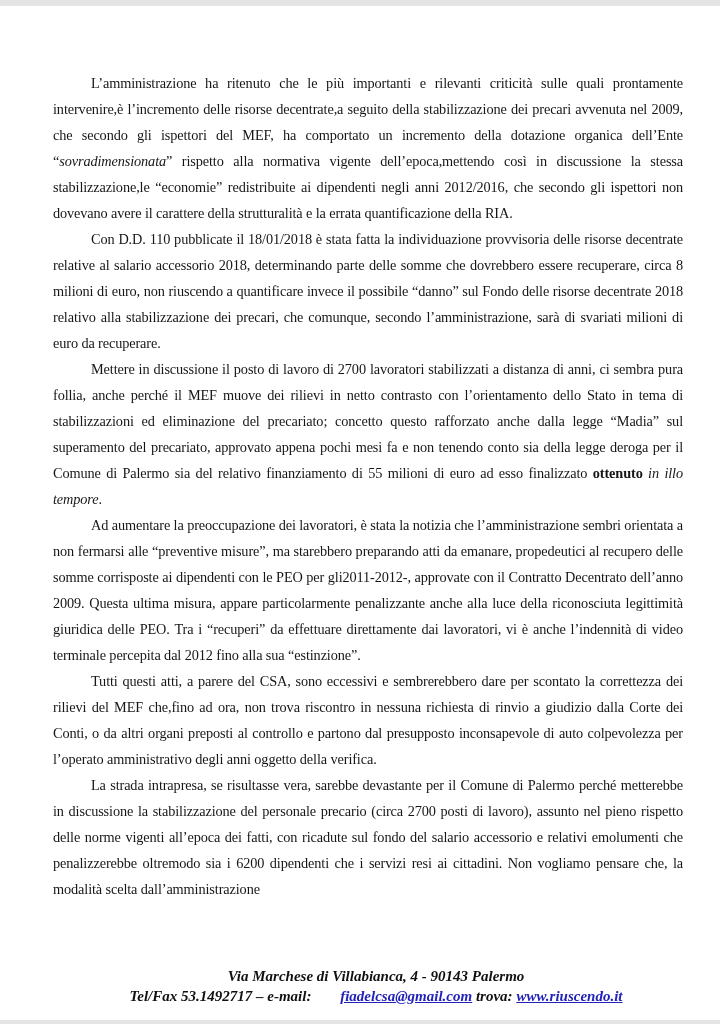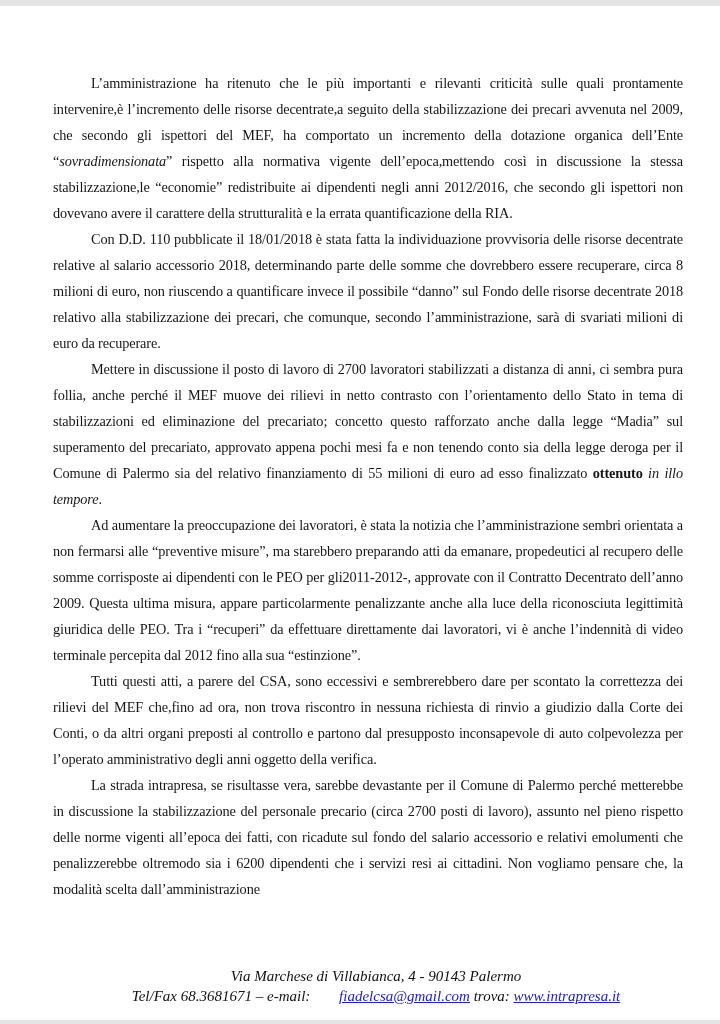--- a/index.html
+++ b/index.html
@@ -25,21 +25,21 @@
   .para { margin: 0; text-indent: 38px; }
   .para span.i { font-style: italic; }
   .para span.b { font-weight: bold; }
   .page-footer {
     position: absolute;
     left: 0; right: 0; top: 966px;
     padding-left: 32px; 
     text-align: center;
     font-family: "Liberation Serif", "DejaVu Serif", serif;
     font-style: italic;
-    font-weight: 400;
+    font-weight: 700;
     font-size: 15px;
     line-height: 20px;
     color: #101010;
   }
   .page-footer a { text-decoration: underline; cursor: pointer; }
 </style>
 </head>
 <body style="background: rgb(255, 255, 255);">
 
 <div id="edge-top" class="edge-strip" style="background: rgb(228, 228, 228);"></div>
@@ -48,16 +48,16 @@
     <p class="para"><span>L’amministrazione ha ritenuto che le più importanti e rilevanti criticità sulle quali prontamente intervenire,è l’incremento delle risorse decentrate,a seguito della stabilizzazione dei precari avvenuta nel 2009, che secondo gli ispettori del MEF, ha comportato un incremento della dotazione organica dell’Ente “</span><span class="i">sovradimensionata</span><span>” rispetto alla normativa vigente dell’epoca,mettendo così in discussione la stessa stabilizzazione,le “economie” redistribuite ai dipendenti negli anni 2012/2016, che secondo gli ispettori non dovevano avere il carattere della strutturalità e la errata quantificazione della RIA.</span></p>
     <p class="para"><span>Con D.D. 110 pubblicate il 18/01/2018 è stata fatta la individuazione provvisoria delle risorse decentrate relative al salario accessorio 2018, determinando parte delle somme che dovrebbero essere recuperare, circa 8 milioni di euro, non riuscendo a quantificare invece il possibile “danno” sul Fondo delle risorse decentrate 2018 relativo alla stabilizzazione dei precari, che comunque, secondo l’amministrazione, sarà di svariati milioni di euro da recuperare.</span></p>
     <p class="para"><span>Mettere in discussione il posto di lavoro di 2700 lavoratori stabilizzati a distanza di anni, ci sembra pura follia, anche perché il MEF muove dei rilievi in netto contrasto con l’orientamento dello Stato in tema di stabilizzazioni ed eliminazione del precariato; concetto questo rafforzato anche dalla legge “Madia” sul superamento del precariato, approvato appena pochi mesi fa e non tenendo conto sia della legge deroga per il Comune di Palermo sia del relativo finanziamento di 55 milioni di euro ad esso finalizzato </span><span class="b">ottenuto</span><span> </span><span class="i">in illo tempore</span><span>.</span></p>
     <p class="para"><span>Ad aumentare la preoccupazione dei lavoratori, è stata la notizia che l’amministrazione sembri orientata a non fermarsi alle “preventive misure”, ma starebbero preparando atti da emanare, propedeutici al recupero delle somme corrisposte ai dipendenti con le PEO per gli2011-2012-, approvate con il Contratto Decentrato dell’anno 2009. Questa ultima misura, appare particolarmente penalizzante anche alla luce della riconosciuta legittimità giuridica delle PEO. Tra i “recuperi” da effettuare direttamente dai lavoratori, vi è anche l’indennità di video terminale percepita dal 2012 fino alla sua “estinzione”.</span></p>
     <p class="para"><span>Tutti questi atti, a parere del CSA, sono eccessivi e sembrerebbero dare per scontato la correttezza dei rilievi del MEF che,fino ad ora, non trova riscontro in nessuna richiesta di rinvio a giudizio dalla Corte dei Conti, o da altri organi preposti al controllo e partono dal presupposto inconsapevole di auto colpevolezza per l’operato amministrativo degli anni oggetto della verifica.</span></p>
     <p class="para"><span>La strada intrapresa, se risultasse vera, sarebbe devastante per il Comune di Palermo perché metterebbe in discussione la stabilizzazione del personale precario (circa 2700 posti di lavoro), assunto nel pieno rispetto delle norme vigenti all’epoca dei fatti, con ricadute sul fondo del salario accessorio e relativi emolumenti che penalizzerebbe oltremodo sia i 6200 dipendenti che i servizi resi ai cittadini. Non vogliamo pensare che, la modalità scelta dall’amministrazione</span></p>
   </div>
 
 <div class="page-footer">
   <div>Via Marchese di Villabianca, 4 - 90143 Palermo</div>
-  <div><span>Tel/Fax 68.3681671 – e-mail: </span><a class="flink" style="color: rgb(34, 34, 187); margin-left: 25px;">fiadelcsa@gmail.com</a><span> trova: </span><a class="flink" style="color: rgb(34, 34, 187);">www.intrapresa.it</a></div>
+  <div><span>Tel/Fax 53.1492717 – e-mail: </span><a class="flink" style="color: rgb(34, 34, 187); margin-left: 25px;">fiadelcsa@gmail.com</a><span> trova: </span><a class="flink" style="color: rgb(34, 34, 187);">www.riuscendo.it</a></div>
 </div>
 
 <div id="edge-bottom" class="edge-strip" style="background: rgb(228, 228, 228);"></div>
 
 </body></html>

